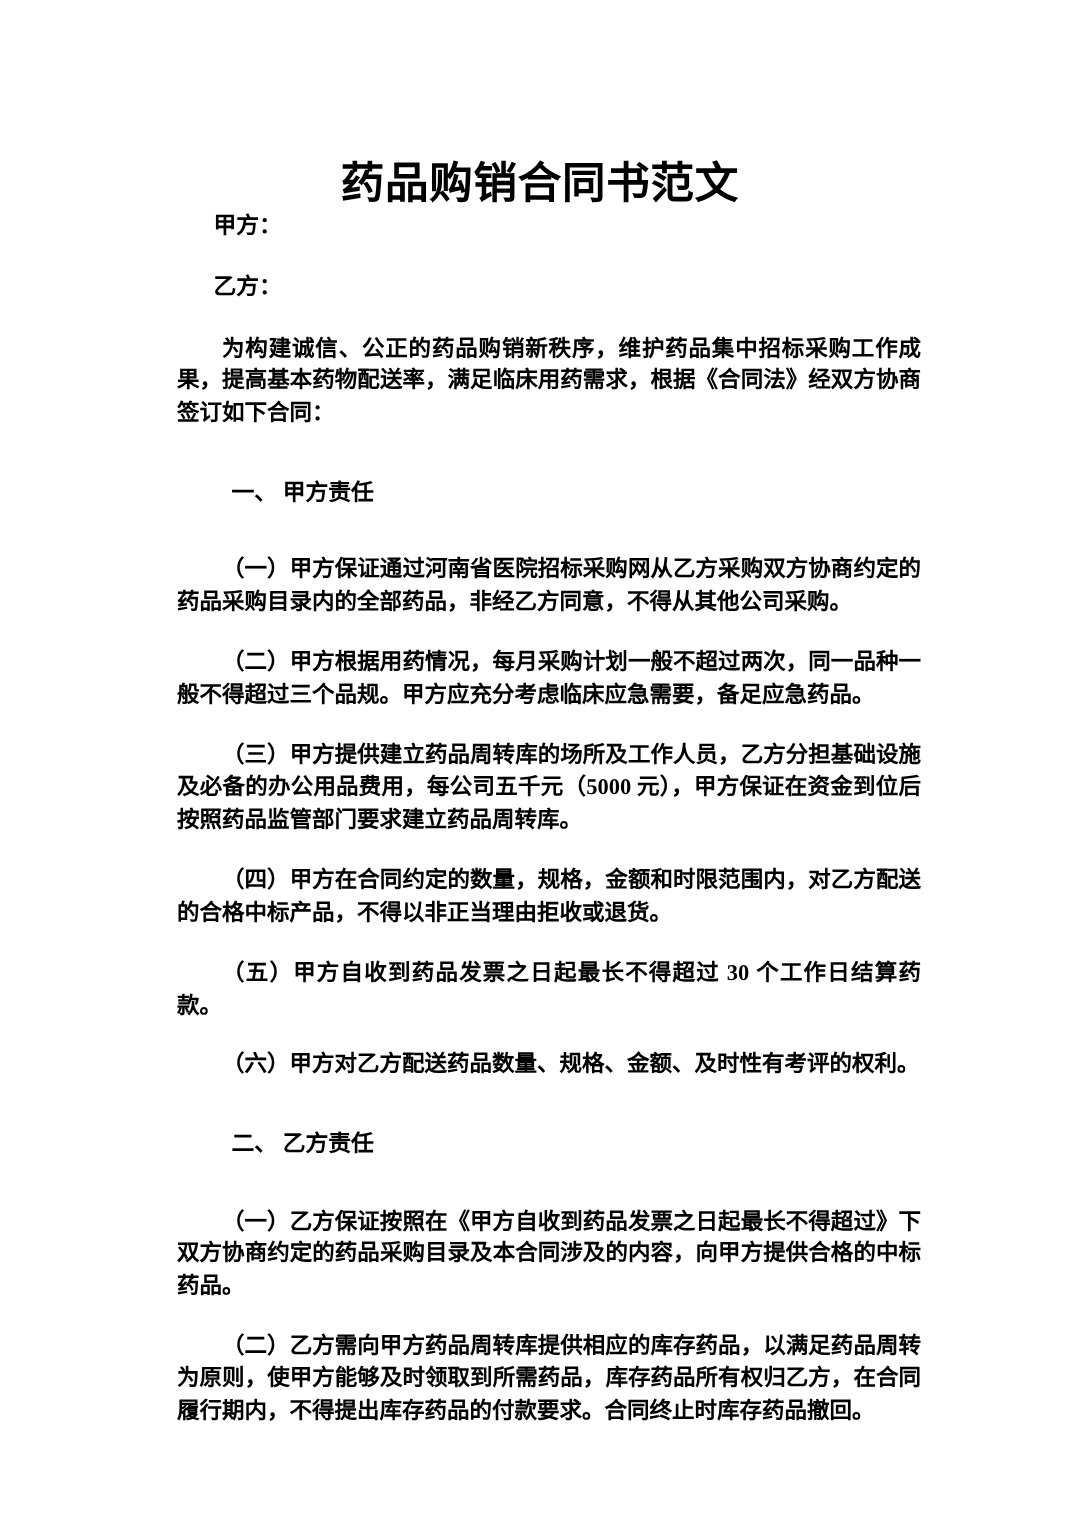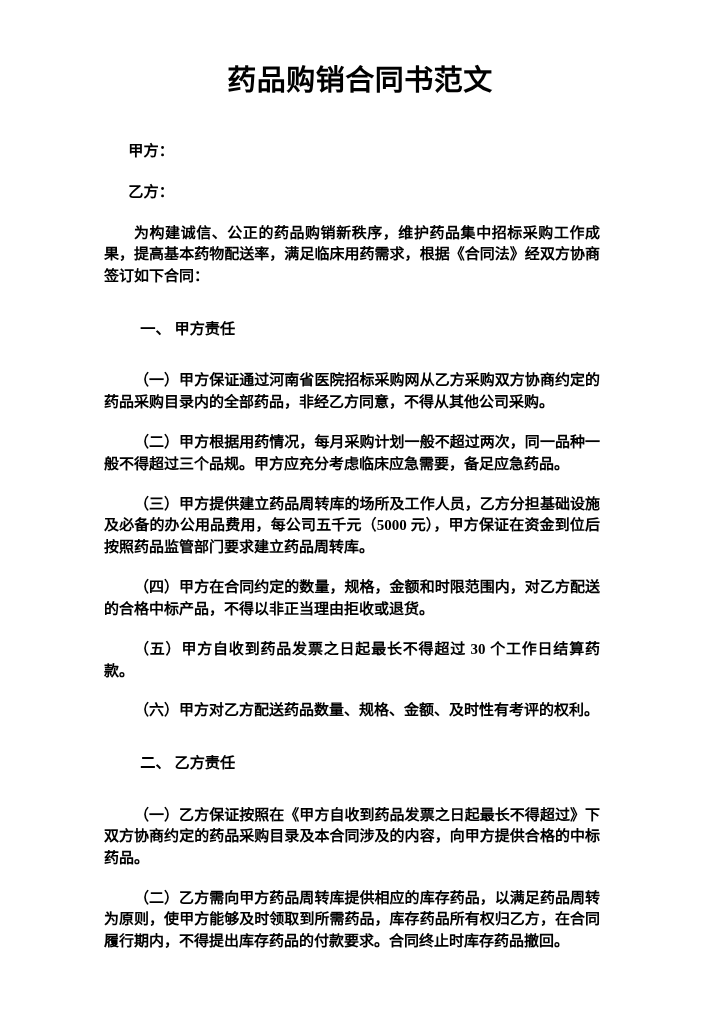--- a/index.html
+++ b/index.html
@@ -16,33 +16,33 @@
     background: #ffffff;
     overflow: hidden;
     box-sizing: border-box;
     font-family: "Liberation Serif", "DejaVu Serif", serif;
     color: #000000;
     -webkit-font-smoothing: none;
   }
 
   .doc-body {
     position: absolute;
-    left: 104px;
+    left: 118px;
     top: 0;
     width: 496px;
   }
 
   .doc-title {
     text-align: center;
     font-size: 29px;
     font-weight: bold;
     line-height: 34px;
     letter-spacing: 0.5px;
     margin: 0;
-    padding-top: 63px;
+    padding-top: 106px;
     font-family: "Liberation Serif", "DejaVu Serif", serif;
   }
 
   .para {
     font-size: 15px;
     line-height: 21.4px;
     font-weight: bold;
     text-align: justify;
     text-justify: inter-ideograph;
     margin: 0;

